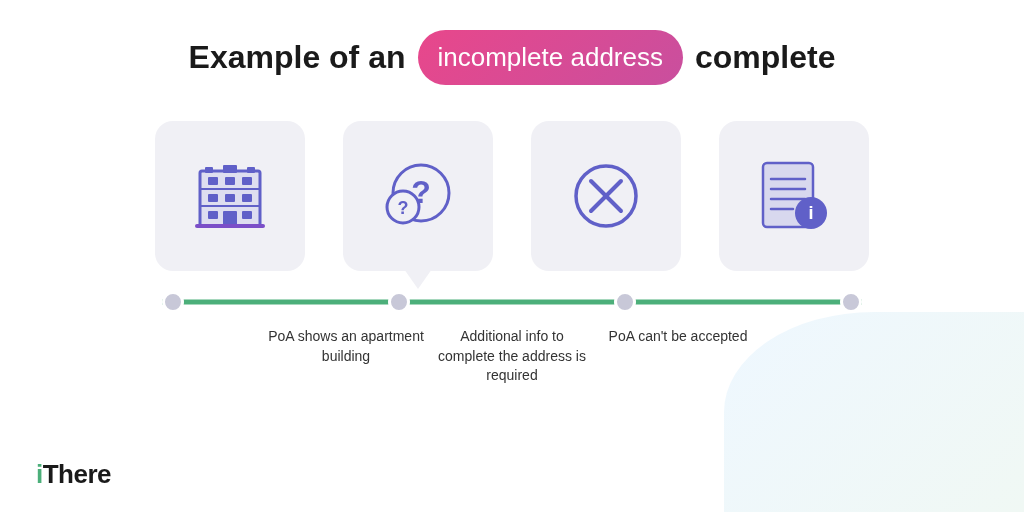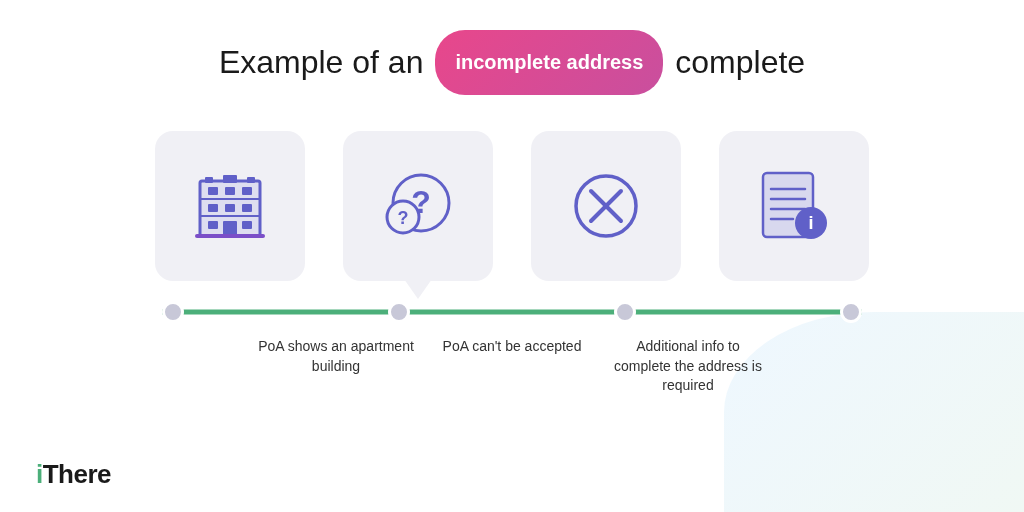--- a/index.html
+++ b/index.html
@@ -37,31 +37,31 @@
     .title-row {
       display: flex;
       align-items: center;
       gap: 12px;
       margin-bottom: 36px;
       flex-wrap: nowrap;
     }
 
     .title-text {
       font-size: 32px;
-      font-weight: 400;
+      font-weight: 700;
       color: #1a1a1a;
       white-space: nowrap;
     }
 
     .title-highlight {
       background: linear-gradient(135deg, #e8478b, #c94f9e);
       color: #ffffff;
-      font-size: 20px;
-      font-weight: 700;
-      padding: 21px 20px;
+      font-size: 26px;
+      font-weight: 400;
+      padding: 12px 20px;
       border-radius: 30px;
       white-space: nowrap;
     }
 
     
     .cards-row {
       display: flex;
       align-items: flex-end;
       gap: 18px;
       margin-bottom: 0px;
@@ -132,21 +132,21 @@
       height: 22px;
       border-radius: 50%;
       background: #c8c8d8;
       border: 3px solid #ffffff;
       flex-shrink: 0;
     }
 
     
     .labels-row {
       display: flex;
-      gap: 16px;
+      gap: 6px;
       justify-content: center;
       margin-top: 14px;
       width: 720px;
     }
 
     .label-item {
       width: 160px;
       text-align: center;
       font-size: 14px;
       color: #333;
@@ -270,24 +270,24 @@
       <div class="timeline-dot"></div>
       <div class="timeline-dot"></div>
     </div>
   </div>
 
   <div class="labels-row">
     <div class="label-item">
       <span>PoA shows an apartment building</span>
     </div>
     <div class="label-item">
+      <span>Additional info to complete the address is required</span>
+    </div>
+    <div class="label-item">
       <span>PoA can't be accepted</span>
-    </div>
-    <div class="label-item">
-      <span>Additional info to complete the address is required</span>
     </div>
   </div>
 
 </div>
 
 <div class="logo">
   <span style="color:#4caf7a;">i</span><span>There</span>
 </div>
 
 </body></html>

